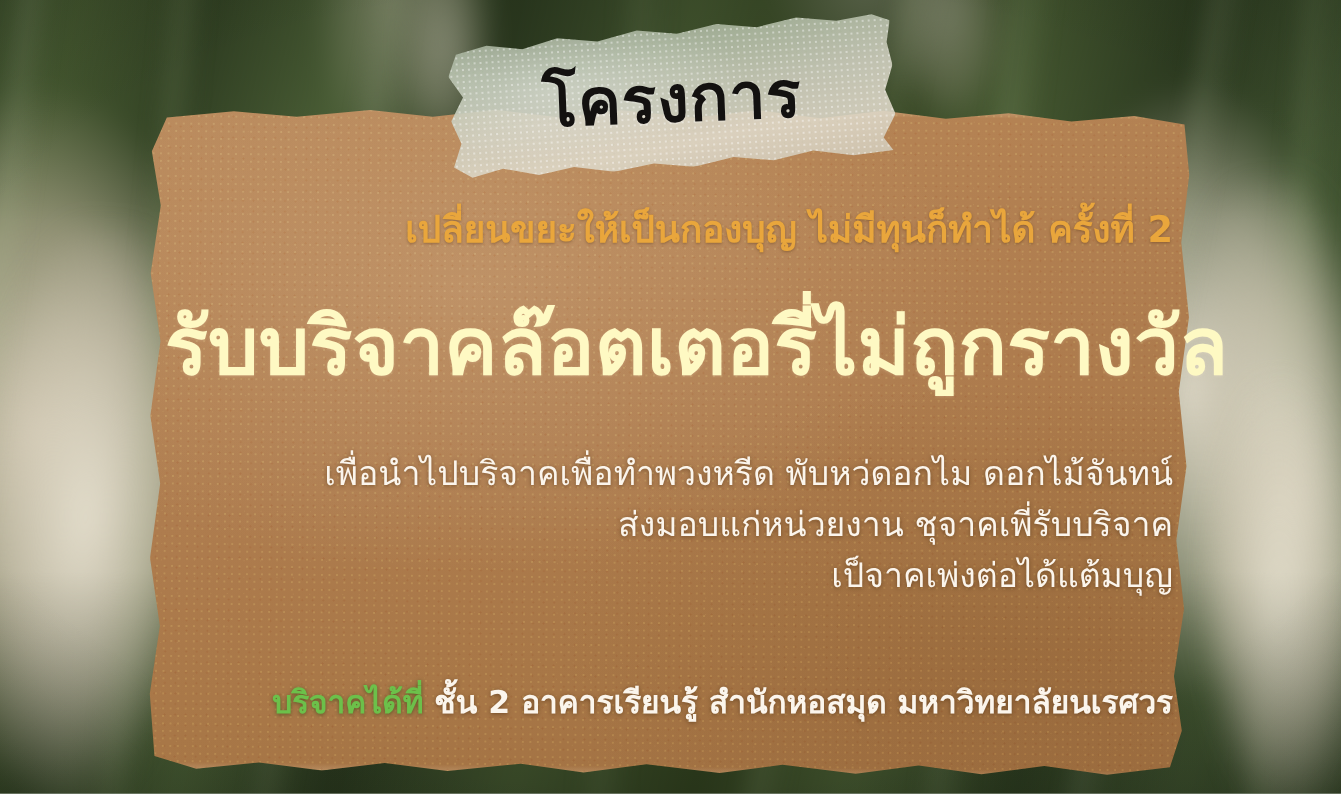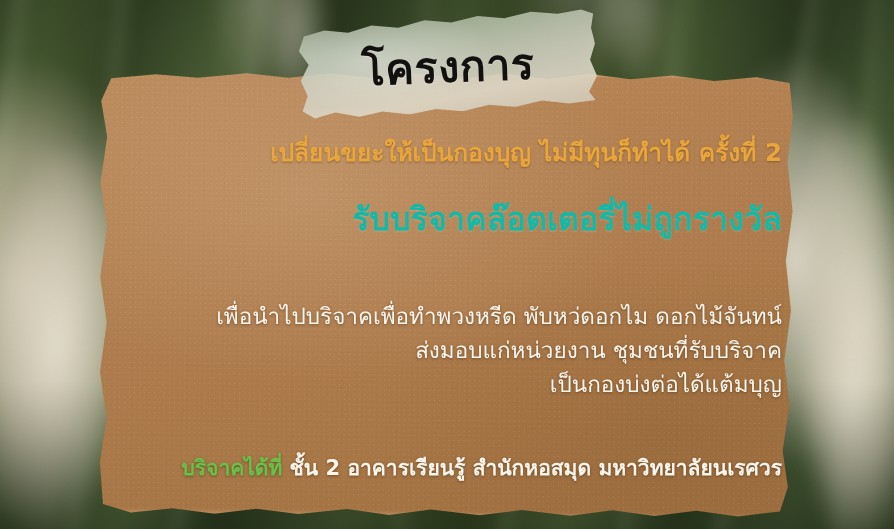--- a/index.html
+++ b/index.html
@@ -186,23 +186,23 @@
     font-size: 24.5px;
     font-weight: 600;
     color: #e9a63c;
     line-height: 1.25;
     text-shadow: 0 1px 2px rgba(70,40,10,0.38);
     white-space: nowrap;
   }
 
   .headline {
     position: absolute; left: 0; right: 0; top: 122px;
-    font-size: 32px;
+    font-size: 53px;
     font-weight: 700;
-    color: #14b8a6;
+    color: #fef9c3;
     line-height: 1.22;
     letter-spacing: .2px;
     text-shadow: 0 1px 2px rgba(255,233,205,0.22);
     white-space: nowrap;
   }
 
   .body-block {
     position: absolute; left: 0; right: 0; top: 222px;
     font-size: 22.5px;
     font-weight: 500;
@@ -252,22 +252,22 @@
   <div class="tape-title">โครงการ</div>
 
   <div class="content">
 
     <div class="subtitle">เปลี่ยนขยะให้เป็นกองบุญ ไม่มีทุนก็ทำได้ ครั้งที่ 2</div>
 
     <div class="headline">รับบริจาคล๊อตเตอรี่ไม่ถูกรางวัล</div>
 
     <div class="body-block">
       <span class="ln">เพื่อนำไปบริจาคเพื่อทำพวงหรีด  พับหว่ดอกไม ดอกไม้จันทน์</span>
-      <span class="ln">ส่งมอบแก่หน่วยงาน ชุมชนที่รับบริจาค</span>
-      <span class="ln">เป็นกองบ่งต่อได้แต้มบุญ</span>
+      <span class="ln">ส่งมอบแก่หน่วยงาน ชุจาคเพี่รับบริจาค</span>
+      <span class="ln">เป็จาคเพ่งต่อได้แต้มบุญ</span>
     </div>
 
     <div class="footer">
       <span class="hl">บริจาคได้ที่</span><span> ชั้น 2 อาคารเรียนรู้ สำนักหอสมุด มหาวิทยาลัยนเรศวร</span>
     </div>
 
   </div>
 </div>
 
 </body></html>

